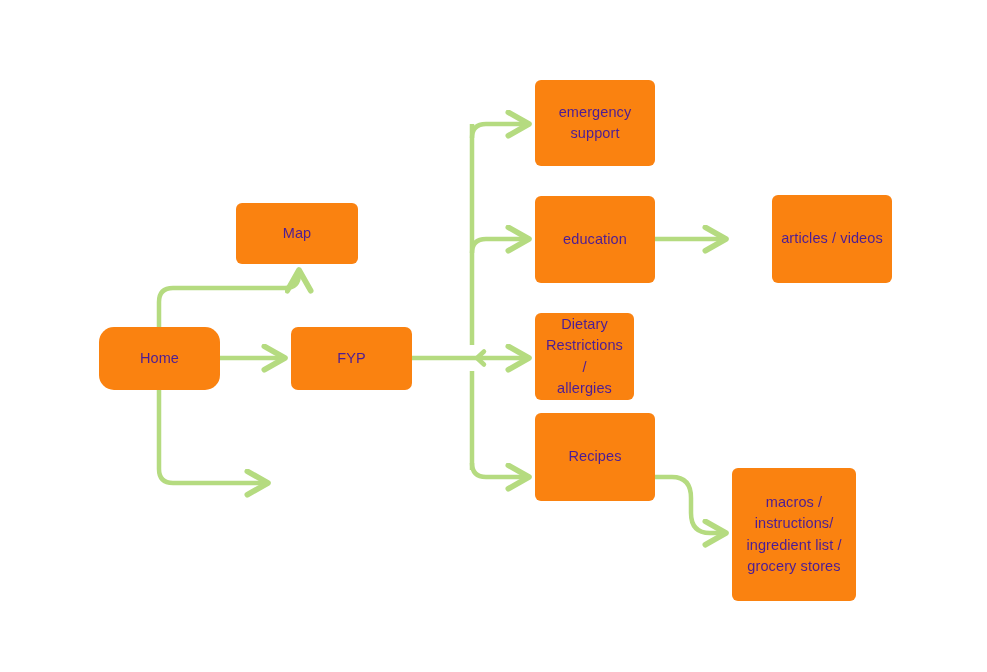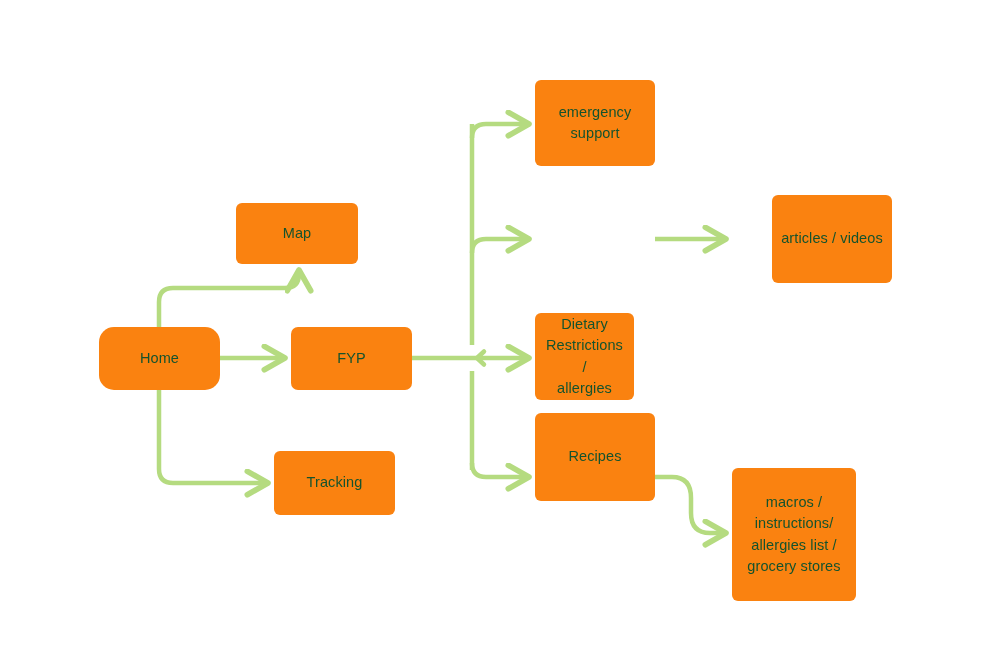--- a/index.html
+++ b/index.html
@@ -25,21 +25,21 @@
     top: 0;
     width: 987px;
     height: 672px;
     pointer-events: none;
   }
   .node {
     position: absolute;
     box-sizing: border-box;
     background: #FA8210;
     border-radius: 6px;
-    color: #14532d;
+    color: #4c1d95;
     display: flex;
     align-items: center;
     justify-content: center;
     text-align: center;
     font-size: 14.5px;
     line-height: 1.45;
     font-family: "Liberation Sans", sans-serif;
     letter-spacing: 0.1px;
     padding: 4px 8px;
     z-index: 2;
@@ -95,44 +95,44 @@
   </div>
 
   <div class="node" style="left:236px; top:203px; width:122px; height:61px;">
     <span>Map</span>
   </div>
 
   <div class="node" style="left:291px; top:327px; width:121px; height:63px;border-radius:7px;">
     <span>FYP</span>
   </div>
 
-  <div class="node" style="left:274px; top:451px; width:121px; height:64px;">
-    <span>Tracking</span>
-  </div>
 
   <div class="node" style="left:535px; top:80px;  width:120px; height:86px;">
     <span>emergency
 support</span>
   </div>
 
+  <div class="node" style="left:535px; top:196px; width:120px; height:87px;">
+    <span>education</span>
+  </div>
 
   <div class="node" style="left:732px; top:195px; width:120px; height:88px;margin-left:40px;">
     <span>articles / videos</span>
   </div>
 
   <div class="node" style="left:535px; top:313px; width:99px; height:87px;">
     <span>Dietary
 Restrictions /
 allergies</span>
   </div>
 
   <div class="node" style="left:535px; top:413px; width:120px; height:88px;">
     <span>Recipes</span>
   </div>
 
   <div class="node" style="left:732px; top:468px; width:124px; height:133px;">
     <span>macros /
 instructions/
-allergies list /
+ingredient list /
 grocery stores</span>
   </div>
 
 </div>
 
 </body></html>

